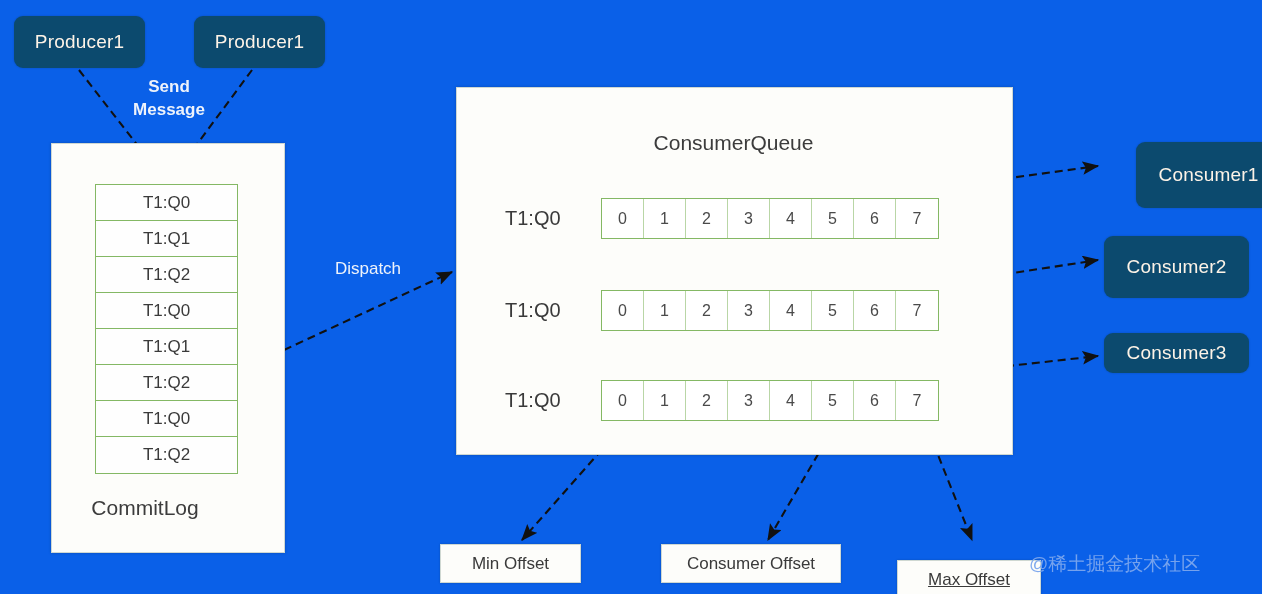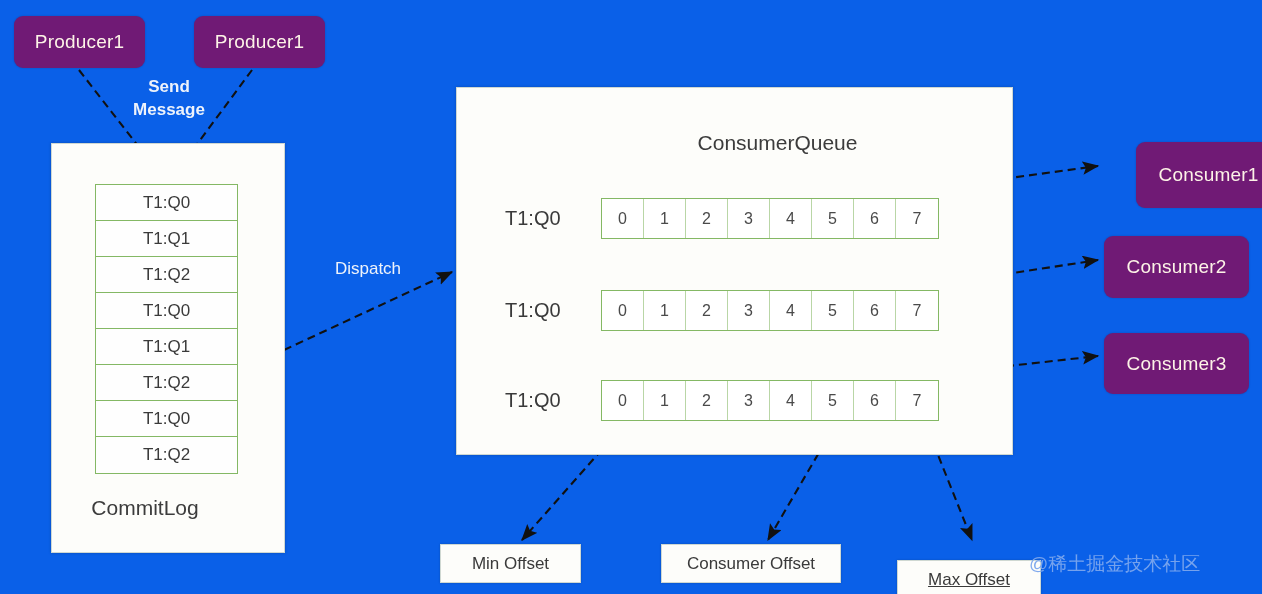--- a/index.html
+++ b/index.html
@@ -20,21 +20,21 @@
     left: 0;
     top: 0;
     width: 1262px;
     height: 594px;
     pointer-events: none;
   }
 
   
   .node-box {
     position: absolute;
-    background: #701a75;
+    background: #0c4a6e;
     border-radius: 9px;
     color: #fdf3e7;
     font-size: 19px;
     display: flex;
     align-items: center;
     justify-content: center;
     letter-spacing: 0.2px;
     box-shadow: 0 0 2px rgba(0,0,0,0.22);
   }
 
@@ -203,21 +203,21 @@
     <div class="log-cell">T1:Q1</div>
     <div class="log-cell">T1:Q2</div>
     <div class="log-cell">T1:Q0</div>
     <div class="log-cell">T1:Q2</div>
   </div>
 
   <div class="panel-title" style="left:51px; top:496px; width:188px;">CommitLog</div>
 
   <div class="panel" style="left:456px; top:87px; width:555px; height:366px;"></div>
 
-  <div class="panel-title" style="left:456px; top:131px; width:555px;padding-left:44px;">ConsumerQueue</div>
+  <div class="panel-title" style="left:456px; top:131px; width:555px;">ConsumerQueue</div>
 
   <div class="q-row" style="left:505px; top:198px;">
     <div class="q-label">T1:Q0</div>
     <div class="q-cells">
       <div class="q-cell">0</div>
       <div class="q-cell">1</div>
       <div class="q-cell">2</div>
       <div class="q-cell">3</div>
       <div class="q-cell">4</div>
       <div class="q-cell">5</div>
@@ -253,21 +253,21 @@
       <div class="q-cell">7</div>
     </div>
   </div>
 
   <div class="node-box" style="left:1136px; top:142px; width:145px; height:66px;">
     <span>Consumer1</span>
   </div>
   <div class="node-box" style="left:1104px; top:236px; width:145px; height:62px;">
     <span>Consumer2</span>
   </div>
-  <div class="node-box" style="left:1104px; top:333px; width:145px; height:61px;">
+  <div class="node-box" style="left:1104px; top:333px; width:145px; height:40px;">
     <span>Consumer3</span>
   </div>
 
   <div class="offset-box" style="left:440px; top:544px; width:139px; height:37px;">
     <span>Min Offset</span>
   </div>
   <div class="offset-box" style="left:661px; top:544px; width:178px; height:37px;">
     <span>Consumer Offset</span>
   </div>
   <div class="offset-box" style="left:897px; top:560px; width:142px; height:37px;text-decoration:underline;">

